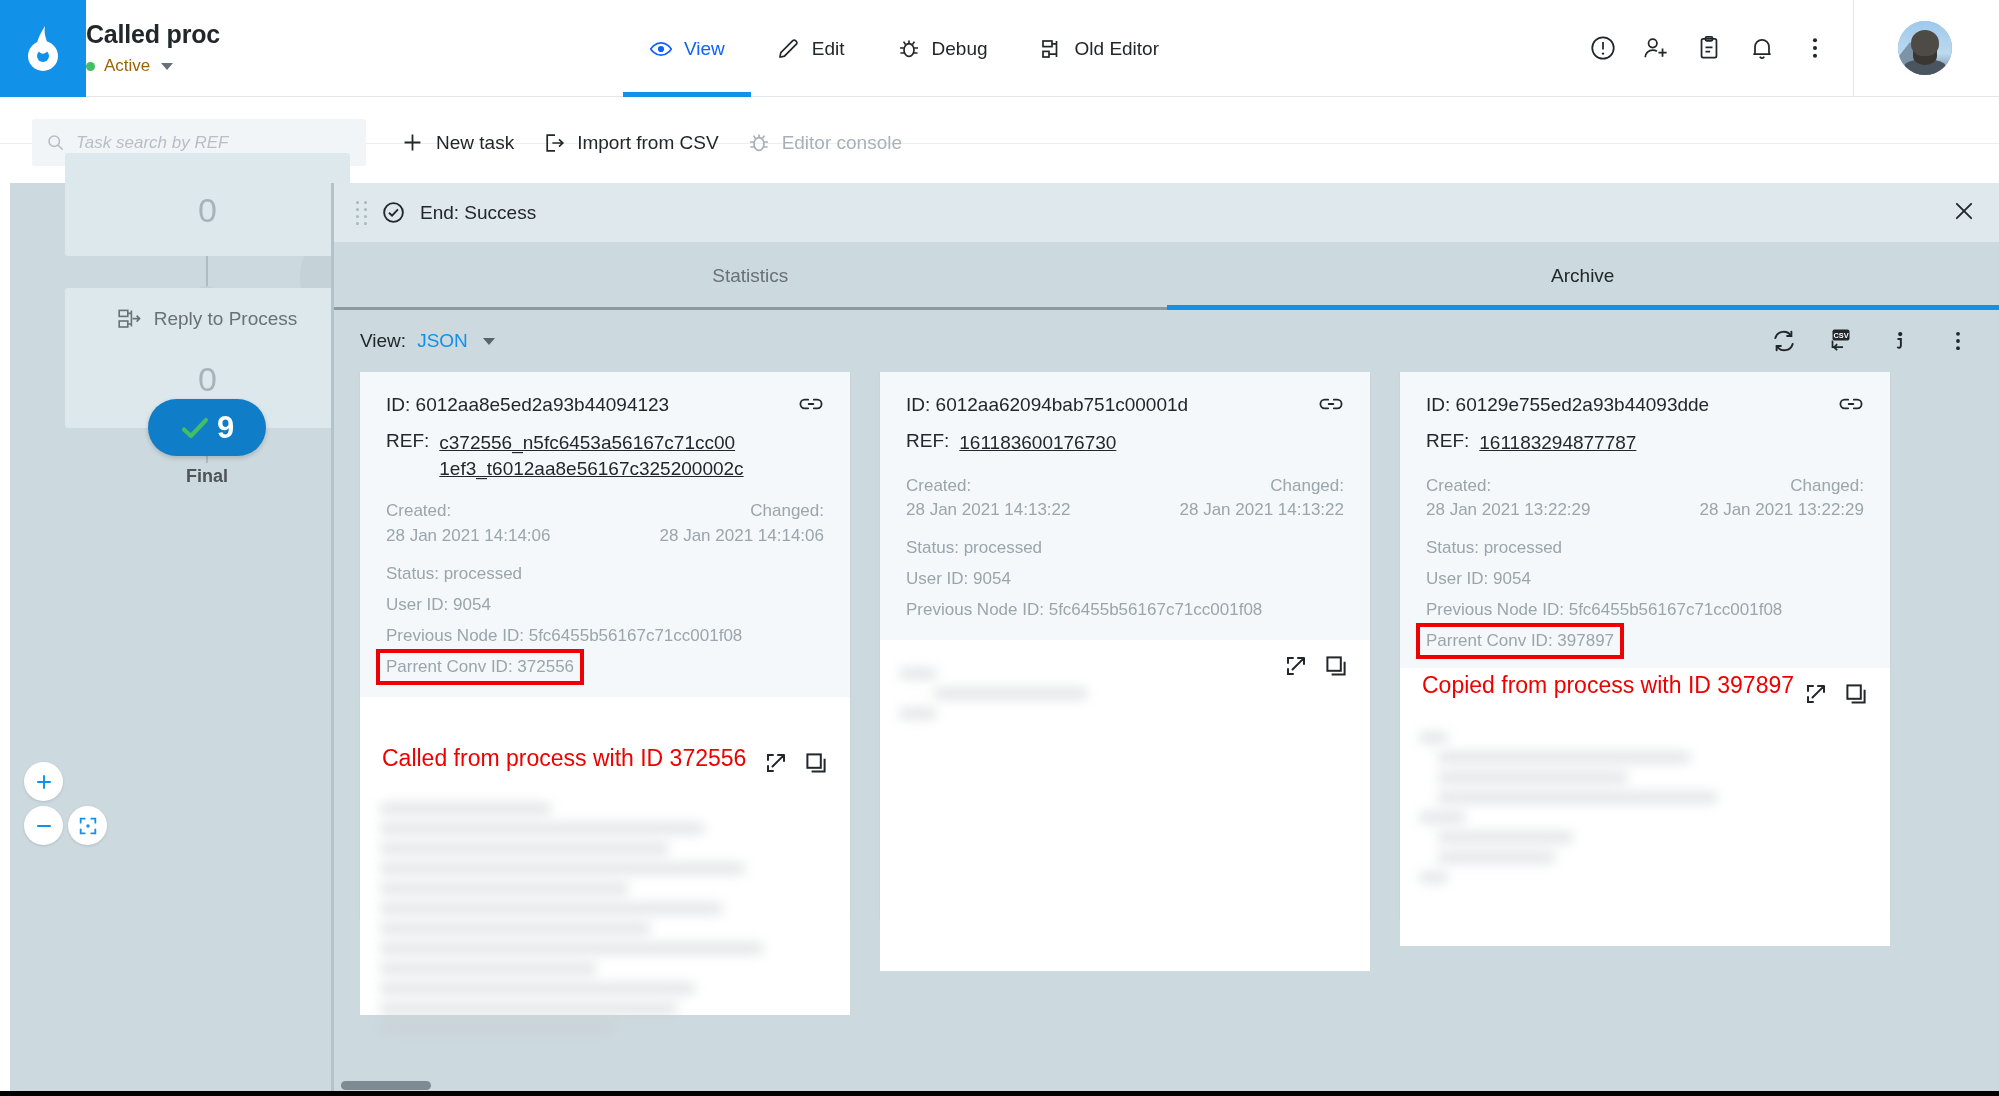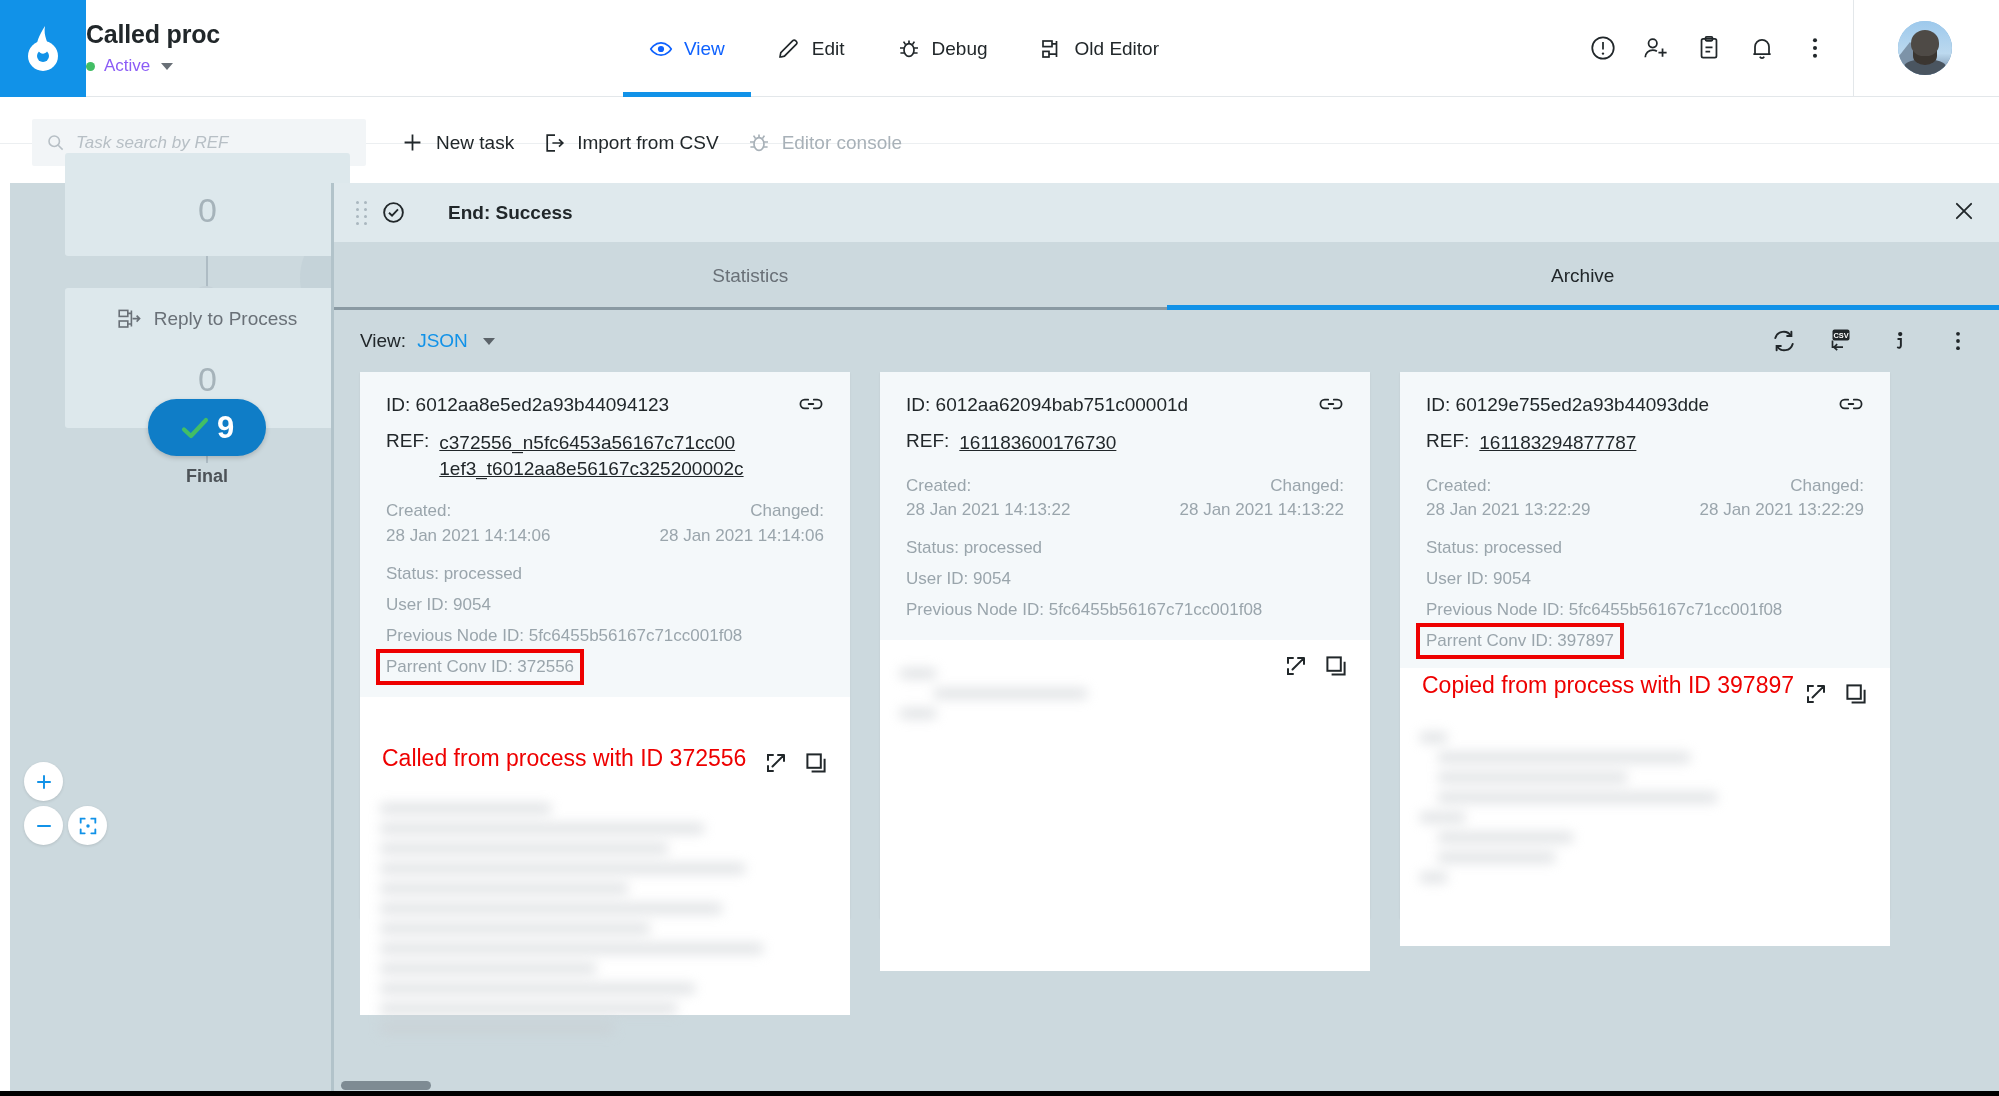--- a/index.html
+++ b/index.html
@@ -20,21 +20,21 @@
   .logo-tile {
     width: 86px; height: 97px; background: #1192e8;
     display: flex; align-items: center; justify-content: center; flex: 0 0 86px;
   }
   .logo-glyph { width: 46px; height: 52px; display:block; }
 
   .title-block { display: flex; flex-direction: column; justify-content: center; flex: 0 0 auto; }
   .app-title { font-size: 25px; font-weight: bold; color: #21272a; letter-spacing: -0.2px; line-height: 1.15; }
   .status-row { display: flex; align-items: center; gap: 9px; margin-top: 8px; }
   .status-dot { width: 9px; height: 9px; border-radius: 50%; background: #42be65; display:inline-block; }
-  .status-text { font-size: 17px; color: #8b5cf6; }
+  .status-text { font-size: 17px; color: #a16207; }
   .caret-dn { width: 0; height: 0; border-left: 6px solid transparent; border-right: 6px solid transparent; border-top: 7px solid #697077; display:inline-block; margin-left: 2px; }
 
   .nav-tabs { flex: 1 1 auto; display: flex; align-items: stretch; justify-content: center; gap: 0px; }
   .nav-tab {
     display: flex; align-items: center; gap: 11px;
     padding: 0 26px; height: 97px; cursor: pointer;
     font-size: 19px; color: #21272a; position: relative;
   }
   .nav-tab.active { color: #0f62fe; }
   .nav-tab.active::after {
@@ -118,21 +118,21 @@
   .panel {
     position: absolute; left: 331px; top: 183px; width: 1668px; height: 913px;
     background: #ffffff; border-left: 3px solid #b2c3ca;
   }
   .panel-head {
     height: 59px; background: #dfe9ed; display: flex; align-items: center; gap: 14px; padding: 0 22px;
     position: relative;
   }
   .drag-dots { width: 11px; height: 24px; display:grid; grid-template-columns: 3px 3px; grid-template-rows: repeat(4, 3px); gap: 4px 5px; }
   .drag-dots i { background:#aab7bf; border-radius:50%; width:3px; height:3px; display:block; }
-  .panel-title { font-size: 19px; font-weight: bold; color: #21272a; margin-left: 28px; }
+  .panel-title { font-size: 19px; font-weight: normal; color: #21272a; }
   .panel-close { position: absolute; right: 22px; top: 50%; transform: translateY(-50%); cursor: pointer; }
 
   .tabs-row { height: 68px; background: #ccd9de; display: flex; align-items: stretch; }
   .tab {
     flex: 1 1 50%; display: flex; align-items: center; justify-content: center;
     font-size: 19px; color: #697077; cursor: pointer; position: relative;
   }
   .tab::after { content:""; position:absolute; left:0; right:0; bottom:0; height:3px; background:#8a9aa3; }
   .tab.active { color: #21272a; }
   .tab.active::after { height:5px; background:#1192e8; }

